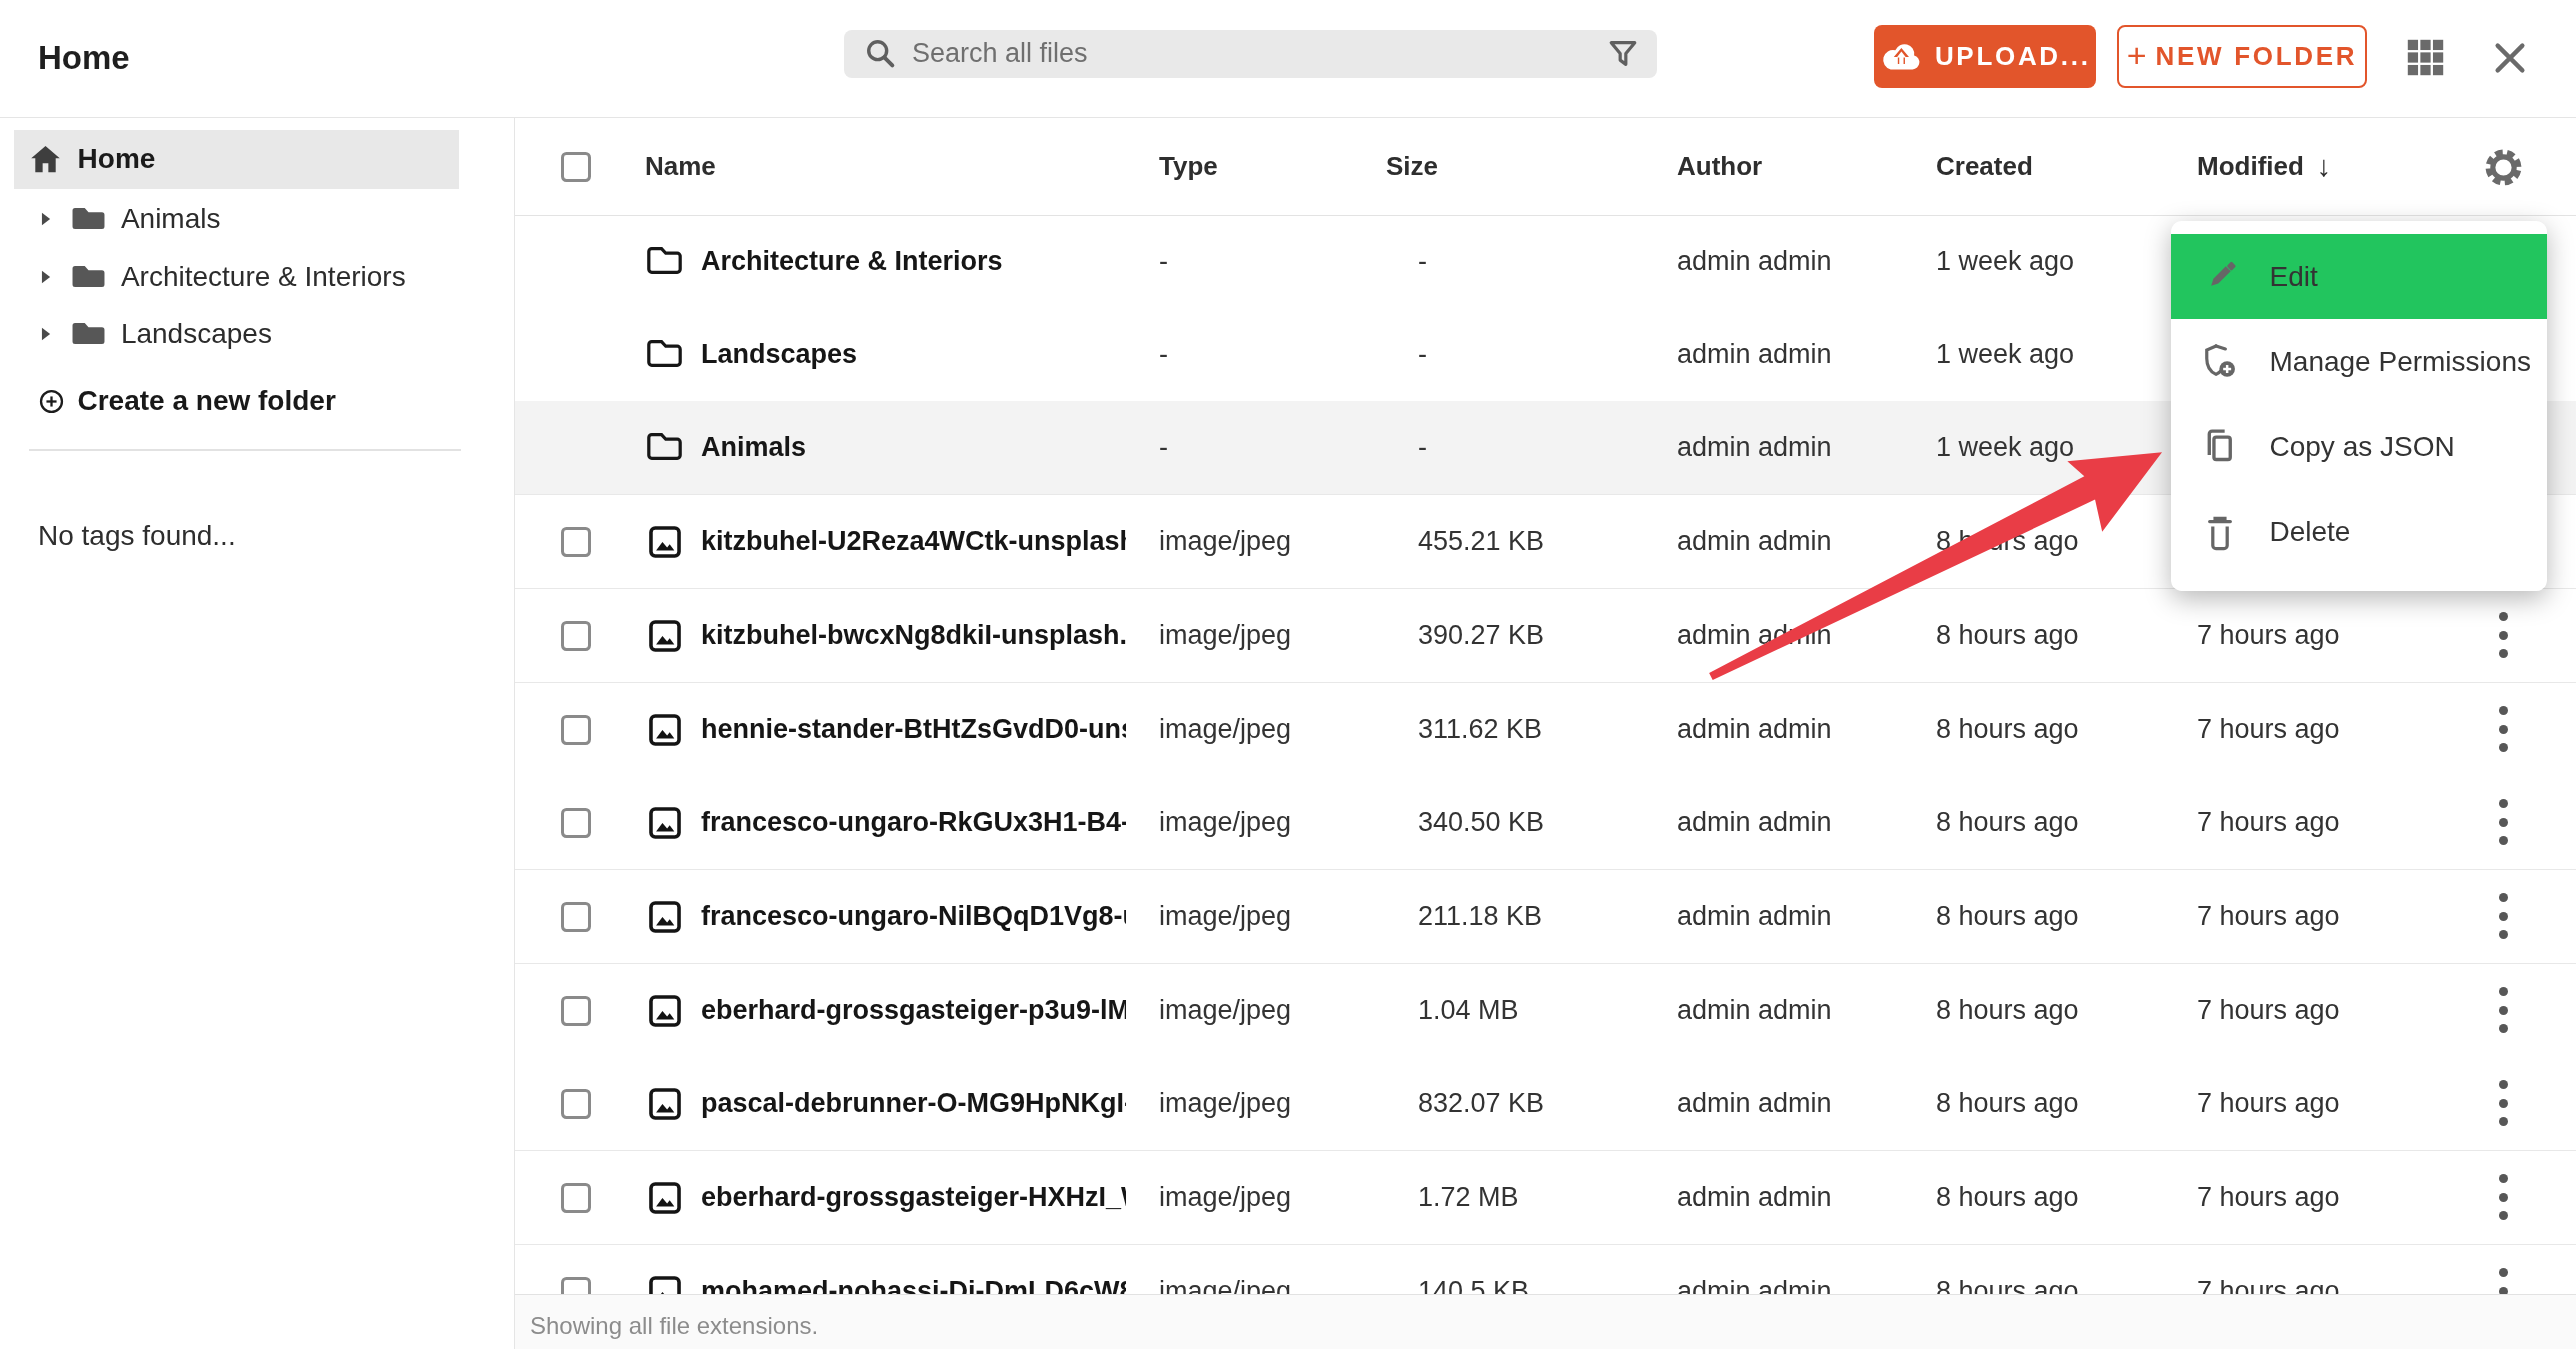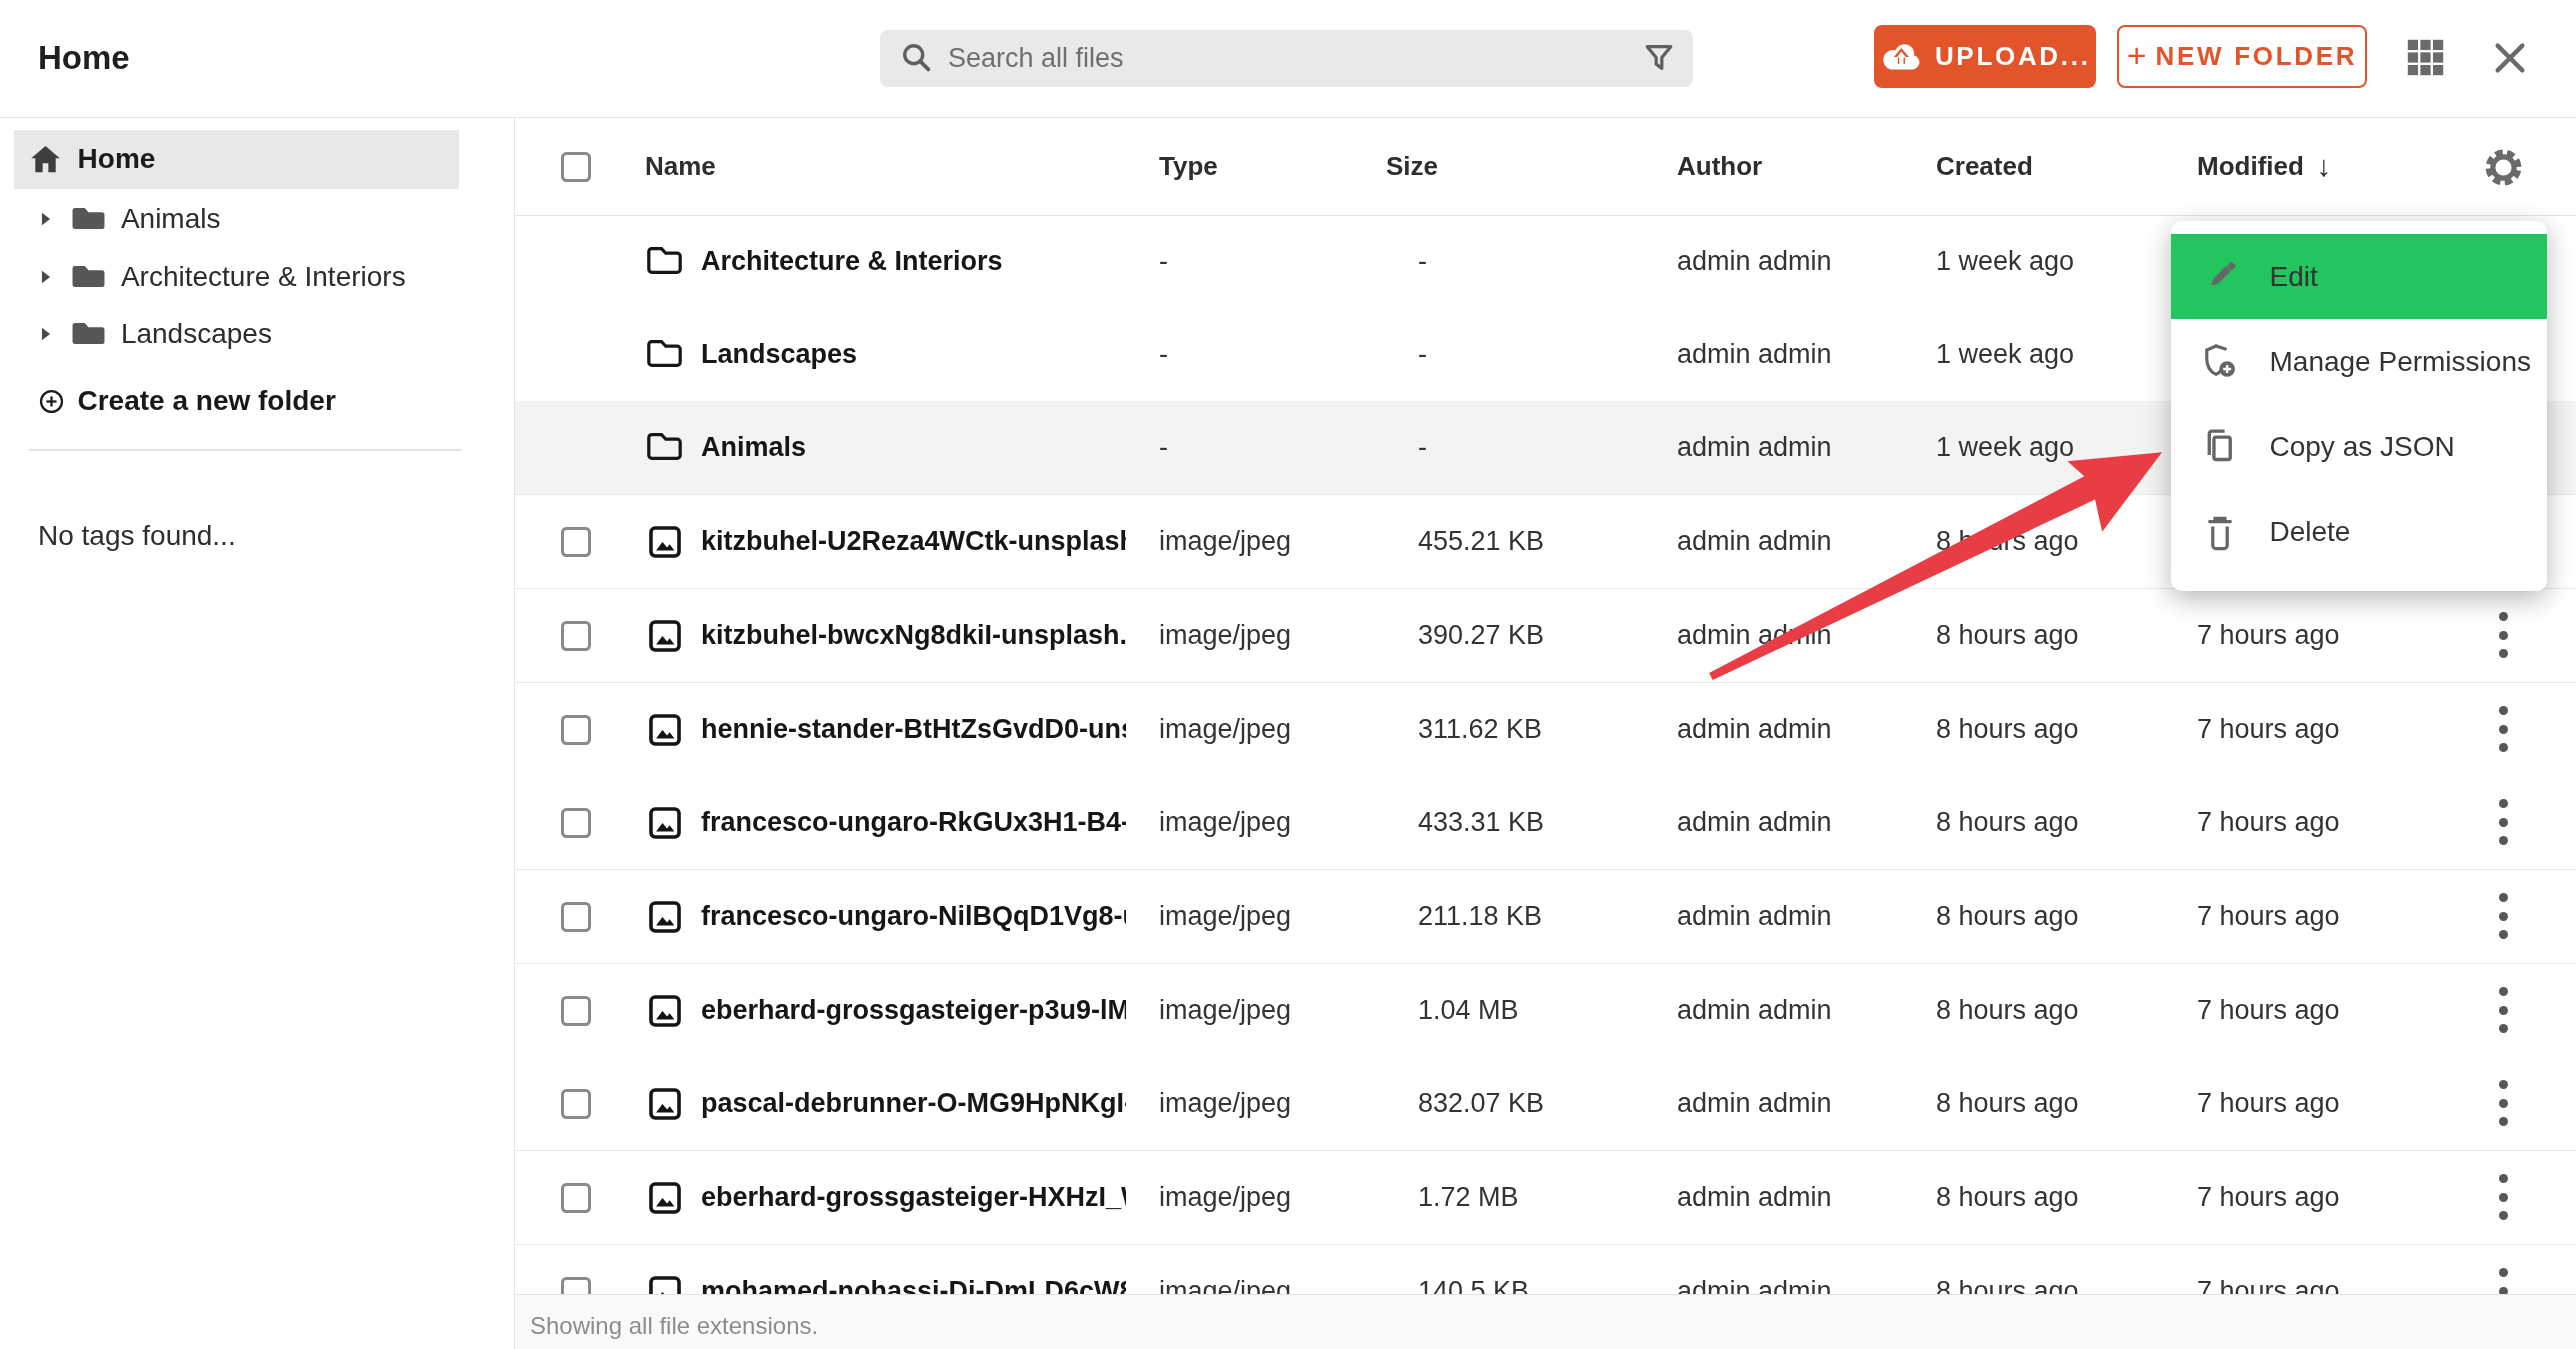--- a/index.html
+++ b/index.html
@@ -5,21 +5,21 @@
   * { margin:0; padding:0; box-sizing:border-box; }
   html,body { width:2576px; height:1349px; overflow:hidden; background:#fff;
     font-family:"Liberation Sans","DejaVu Sans",sans-serif; }
   :root{ --accent:#e2552b; --arrow:#e93d46; }
 
   
   .topbar{ position:absolute; left:0; top:0; width:2576px; height:118px; background:#fff;
     border-bottom:1.8px solid #e5e5e5; z-index:30; }
   .page-title{ position:absolute; left:38px; top:0; height:116px; display:flex; align-items:center;
     font-size:33px; font-weight:600; color:#1f1f1f; }
-  .searchbar{ position:absolute; left:880px; top:29.5px; width:813px; height:57px; background:#e9e9e9;
+  .searchbar{ position:absolute; left:844px; top:29.5px; width:813px; height:48px; background:#e9e9e9;
     border-radius:8px; display:flex; align-items:center; }
   .searchbar .mag{ margin-left:19.7px; display:flex; }
   .searchbar input{ flex:1; border:none; outline:none; background:transparent; margin-left:14.3px;
     font-size:27px; color:#3a3a3a; font-family:inherit; }
   .searchbar input::placeholder{ color:#6f6f6f; opacity:1; }
   .searchbar .funnel{ margin-right:18px; display:flex; }
   .btn{ position:absolute; top:25px; height:63px; border-radius:8px; display:flex; align-items:center;
     justify-content:center; font-size:26px; font-weight:600; letter-spacing:2.7px; cursor:default; }
   .btn-upload{ left:1874px; width:222px; background:var(--accent); color:#fff; gap:12.5px; }
   .btn-newfolder{ left:2117px; width:250px; background:#fff; border:2.7px solid var(--accent);
@@ -334,21 +334,21 @@
     <span class="cb"></span>
 
     <span class="icon file">
       <svg width="34" height="34" viewBox="0 0 40 40">
           <rect x="3.5" y="3.5" width="33" height="33" rx="5" fill="none" stroke="#141414" stroke-width="4.2"></rect>
           <path fill="#141414" d="M9.5 30 l7.5-10 5.5 6.5 3-3.8 5.5 7.3 z"></path>
         </svg>
     </span>
     <span class="cell name">francesco-ungaro-RkGUx3H1-B4-u...</span>
     <span class="cell type">image/jpeg</span>
-    <span class="cell size">433.31 KB</span>
+    <span class="cell size">340.50 KB</span>
     <span class="cell author">admin admin</span>
     <span class="cell created">8 hours ago</span>
     <span class="cell modified">7 hours ago</span>
     <span class="kebab">
         <i></i>
         <i></i>
         <i></i>
       </span>
   </div>
     <div class="row" style="top: 870px;">

